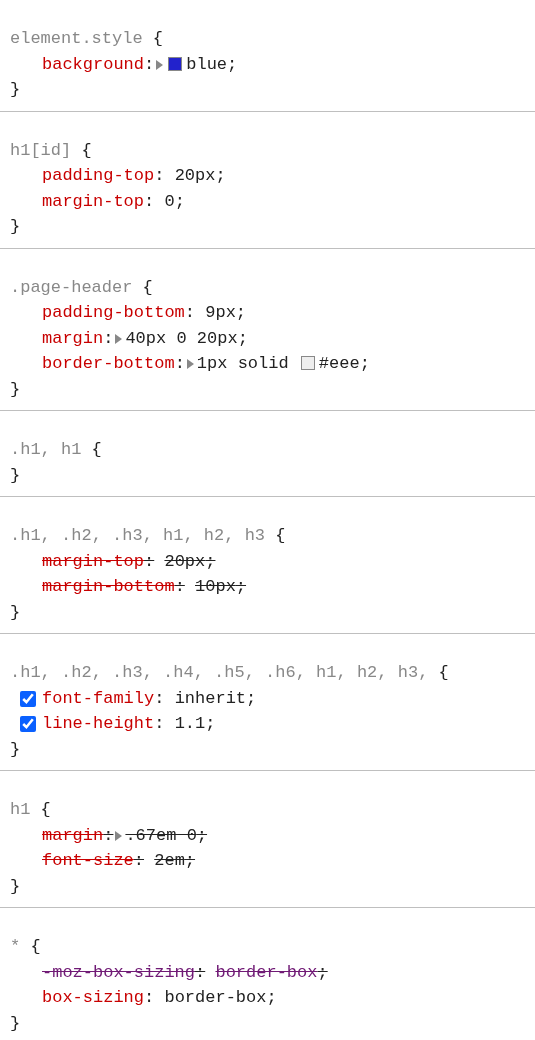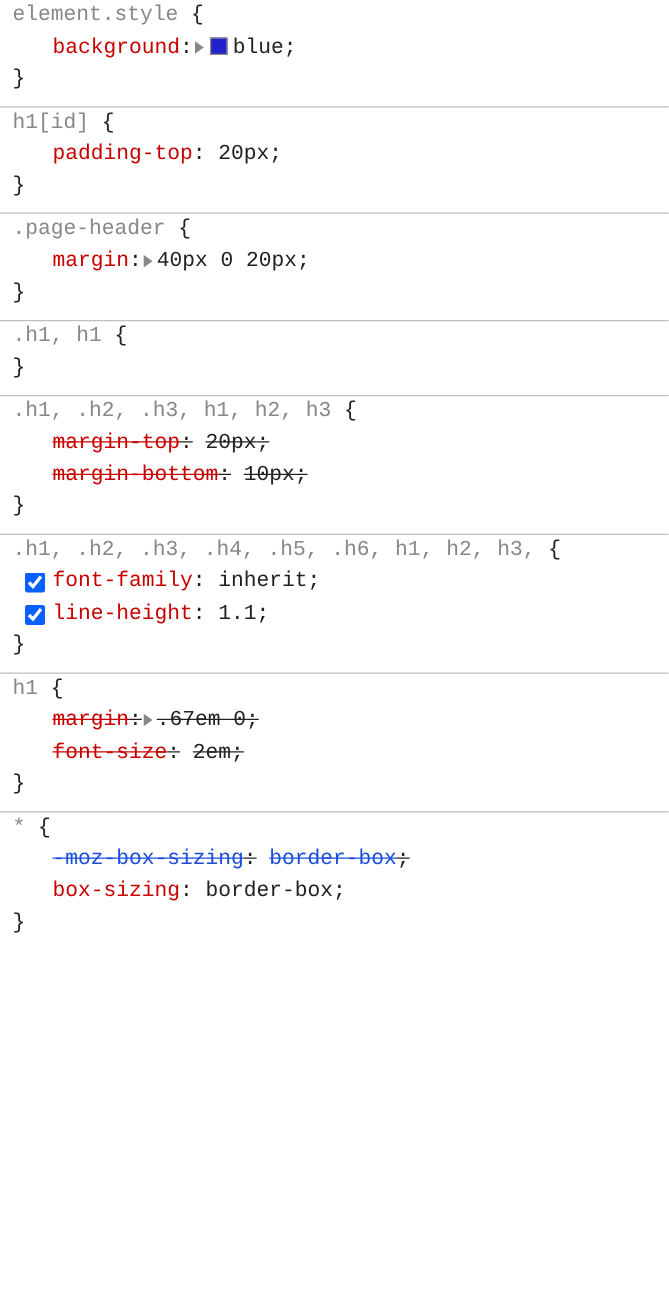--- a/index.html
+++ b/index.html
@@ -9,21 +9,21 @@
       margin: 0;
       padding: 0;
       font-family: Menlo, Monaco, Consolas, "Courier New", monospace;
       font-size: 17px;
       background: #fff;
       color: #222;
       width: 535px;
     }
     .rule {
       border-bottom: 1px solid #bfbfbf;
-      padding: 0 10px 8px 10px;
+      padding: 26px 10px 8px 10px;
       line-height: 1.5;
       white-space: nowrap;
       overflow: hidden;
     }
     .rule.no-border {
       border-bottom: none;
     }
     .selector {
       color: #888;
     }
@@ -45,21 +45,21 @@
       color: #222;
     }
     .strike .prop,
     .strike .val,
     .strike .colon-sep,
     .strike .semi {
       text-decoration: line-through;
     }
     .strike.overridden .prop,
     .strike.overridden .val {
-      color: #1d4ed8;
+      color: #701a75;
       text-align: center;
     }
     .colon-sep {
       color: #222;
     }
     .semi {
       color: #222;
     }
     .tri {
       display: inline-block;
@@ -104,25 +104,28 @@
 
 <div id="styles-pane">
     <div class="rule">
       <div><span class="selector">element.style</span><span class="brace"> {</span></div>
       <div class="decl"><span class="prop">background</span><span class="colon-sep">:</span><span class="tri"></span><span class="swatch blue"></span><span class="val">blue</span><span class="semi">;</span></div>
       <div class="decl brace-close"><span class="brace">}</span></div>
     </div>
     <div class="rule">
       <div><span class="selector matched">h1[id]</span><span class="brace"> {</span></div>
       <div class="decl"><span class="prop">padding-top</span><span class="colon-sep">:</span> <span class="val">20px</span><span class="semi">;</span></div>
+      <div class="decl"><span class="prop">margin-top</span><span class="colon-sep">:</span> <span class="val">0</span><span class="semi">;</span></div>
       <div class="decl brace-close"><span class="brace">}</span></div>
     </div>
     <div class="rule">
       <div><span class="selector matched">.page-header</span><span class="brace"> {</span></div>
+      <div class="decl"><span class="prop">padding-bottom</span><span class="colon-sep">:</span> <span class="val">9px</span><span class="semi">;</span></div>
       <div class="decl"><span class="prop">margin</span><span class="colon-sep">:</span><span class="tri"></span><span class="val">40px 0 20px</span><span class="semi">;</span></div>
+      <div class="decl"><span class="prop">border-bottom</span><span class="colon-sep">:</span><span class="tri"></span><span class="val">1px solid </span><span class="swatch eee"></span><span class="val">#eee</span><span class="semi">;</span></div>
       <div class="decl brace-close"><span class="brace">}</span></div>
     </div>
     <div class="rule">
       <div><span class="selector">.h1</span><span class="selector">, </span><span class="selector matched">h1</span><span class="brace"> {</span></div>
       <div class="decl brace-close"><span class="brace">}</span></div>
     </div>
     <div class="rule">
       <div><span class="selector">.h1</span><span class="selector">, </span><span class="selector">.h2</span><span class="selector">, </span><span class="selector">.h3</span><span class="selector">, </span><span class="selector matched">h1</span><span class="selector">, </span><span class="selector">h2</span><span class="selector">, </span><span class="selector">h3</span><span class="brace"> {</span></div>
       <div class="decl strike"><span class="prop">margin-top</span><span class="colon-sep">:</span> <span class="val">20px</span><span class="semi">;</span></div>
       <div class="decl strike"><span class="prop">margin-bottom</span><span class="colon-sep">:</span> <span class="val">10px</span><span class="semi">;</span></div>

